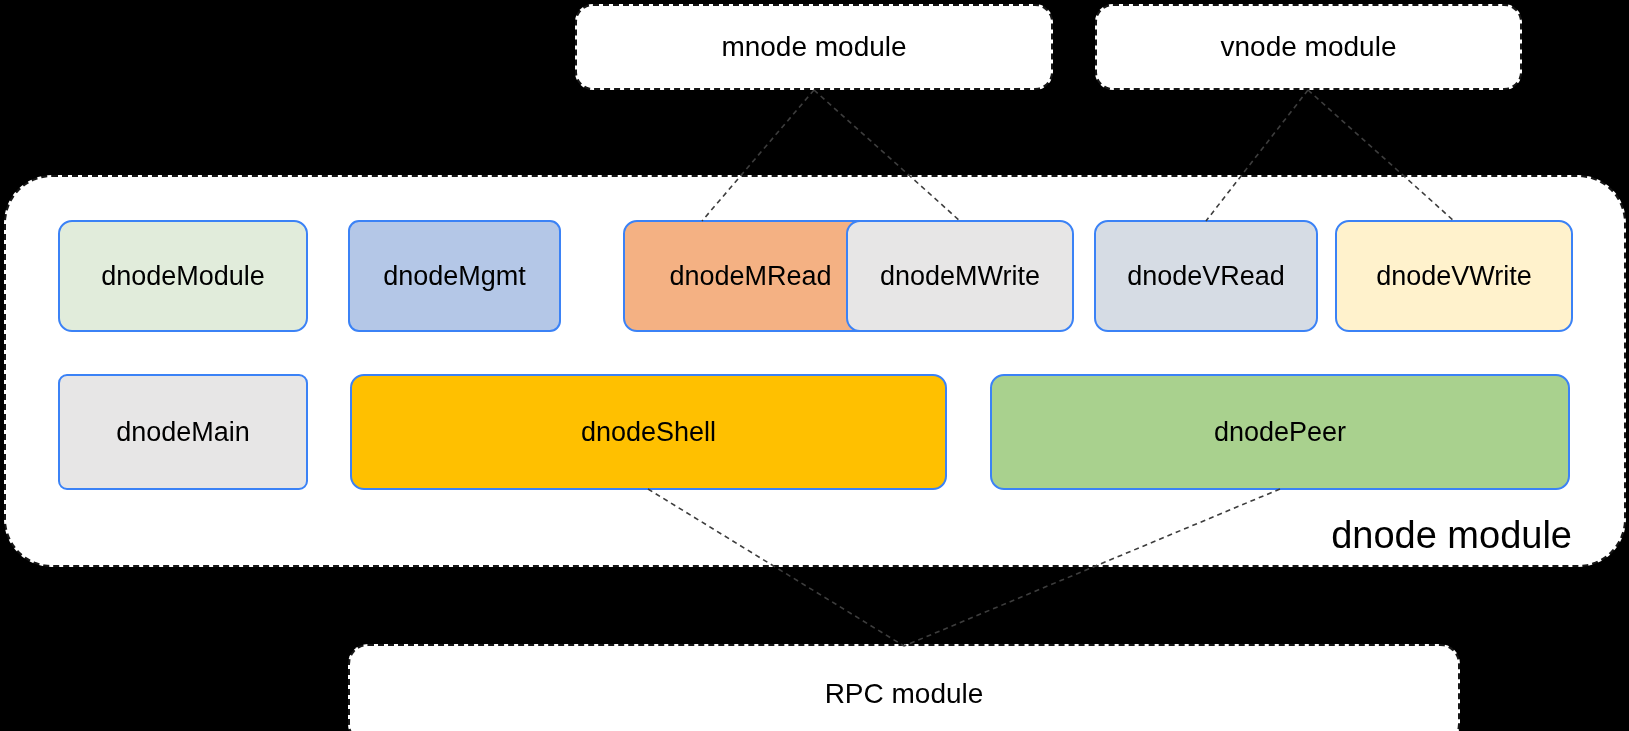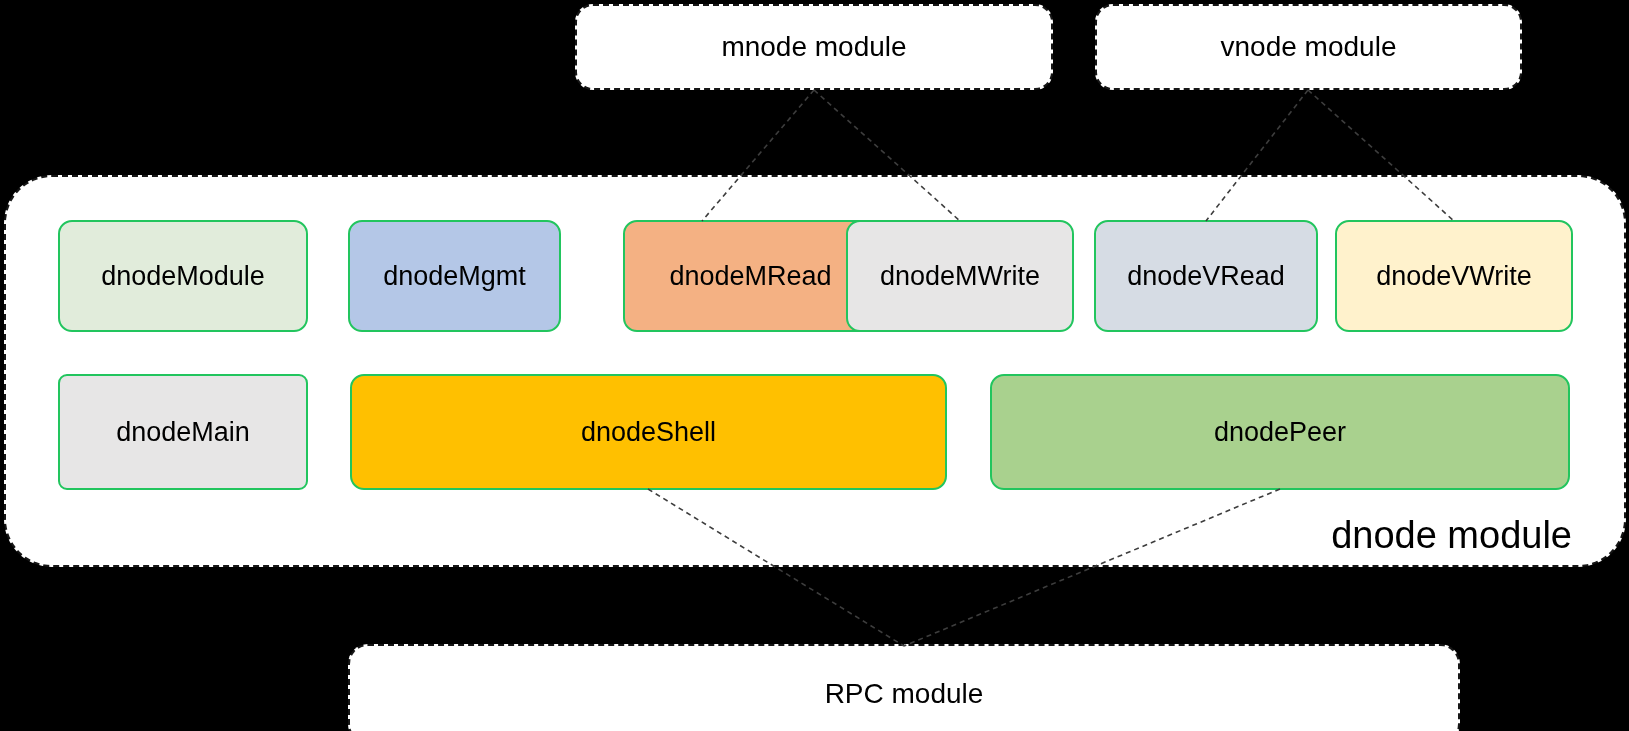--- a/index.html
+++ b/index.html
@@ -26,29 +26,29 @@
     left:4px;top:175px;width:1622px;height:392px;border-radius:48px;
     display:block;
   }
   #dnode-label{
     position:absolute;right:52px;bottom:8px;
     font-size:38px;line-height:1.1;
   }
   .cbox{
     position:absolute;
     box-sizing:border-box;
-    border:2px solid #22c55e;
+    border:2px solid #3b82f6;
     border-radius:14px;
     display:flex;align-items:center;justify-content:center;
     font-size:27px;
   }
   .row1{top:43px;height:112px;}
   .row2{top:197px;height:116px;}
   #b-dnodemodule{left:52px;width:250px;}
-  #b-dnodemgmt{left:342px;width:213px;}
+  #b-dnodemgmt{left:342px;width:213px;border-radius:11px;}
   #b-dnodemread{left:569px;width:255px;}
   #b-dnodemwrite{left:840px;width:228px;}
   #b-dnodevread{left:1088px;width:224px;}
   #b-dnodevwrite{left:1329px;width:238px;}
   #b-dnodemain{left:52px;width:250px;border-radius:9px;}
   #b-dnodeshell{left:344px;width:597px;}
   #b-dnodepeer{left:984px;width:580px;}
   #connector-overlay{
     position:absolute;left:0;top:0;width:1629px;height:731px;
     pointer-events:none;z-index:10;

